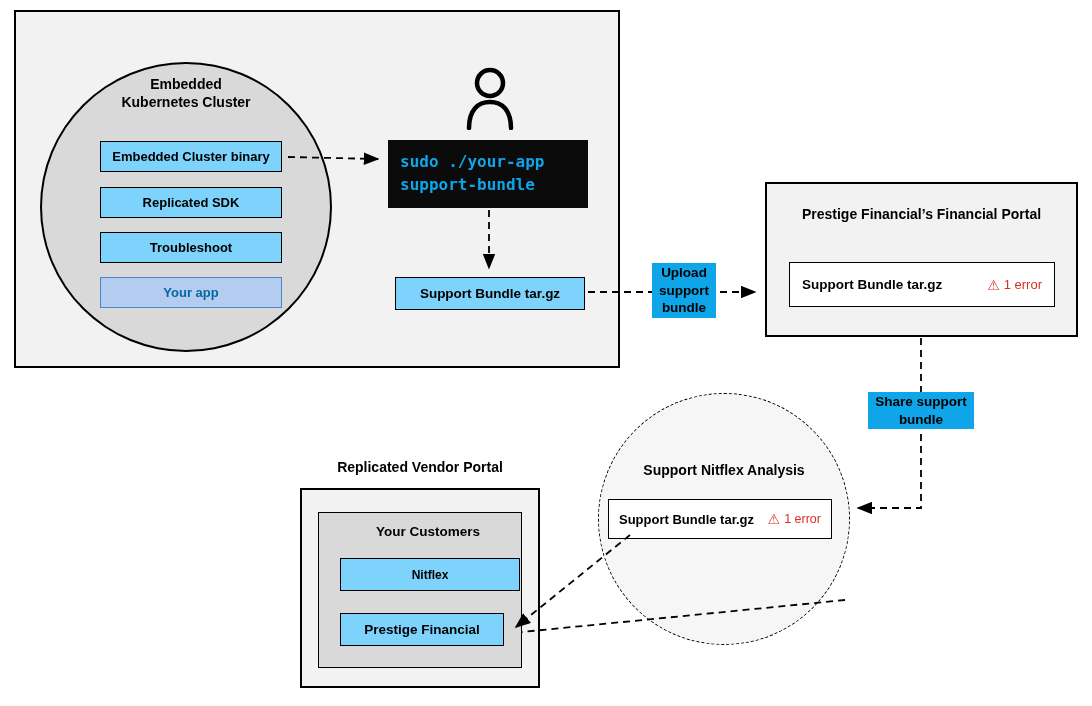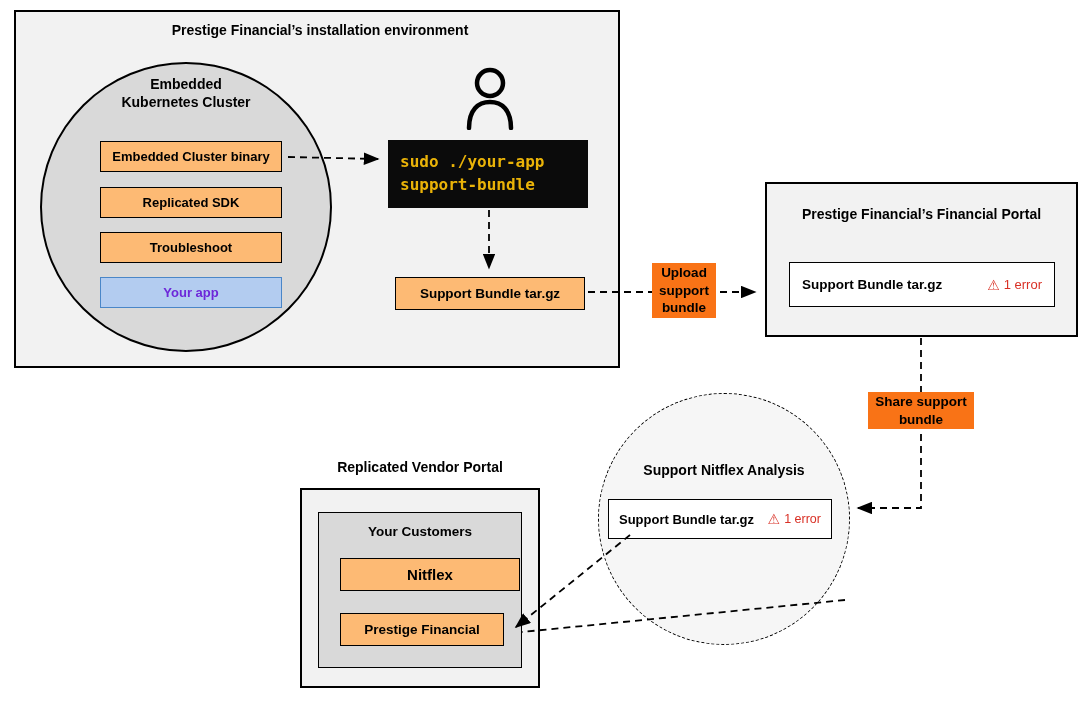--- a/index.html
+++ b/index.html
@@ -3,53 +3,52 @@
 <meta charset="utf-8">
 <style>
   html,body{margin:0;padding:0;background:#fff;}
   #canvas{
     position:relative;width:1092px;height:706px;background:#fff;overflow:hidden;
     font-family:"Liberation Sans", sans-serif;color:#000;
   }
   .panel{position:absolute;background:#f2f2f2;border:2px solid #000;box-sizing:border-box;}
   .panel-title{position:absolute;font-weight:bold;font-size:14px;text-align:center;line-height:1.25;}
   .node{
-    position:absolute;background:#fdba74;border:1.5px solid #000;box-sizing:border-box;
+    position:absolute;background:#7dd3fc;border:1.5px solid #000;box-sizing:border-box;
     display:flex;align-items:center;justify-content:center;
     font-weight:bold;font-size:13px;text-align:center;
   }
   .circle{position:absolute;border-radius:50%;box-sizing:border-box;}
   #cluster-circle{left:40px;top:62px;width:292px;height:290px;background:#d9d9d9;border:2px solid #000;}
   #analysis-circle{left:598px;top:393px;width:252px;height:252px;background:#f6f6f6;border:1.6px dashed #000;}
-  #app-node{background:#b3ccf0;border-color:#4a86c8;color:#6d28d9;}
+  #app-node{background:#b3ccf0;border-color:#4a86c8;color:#0369a1;}
   #terminal{
-    position:absolute;left:388px;top:140px;width:200px;height:68px;background:#0b0b0b;color:#eab308;
+    position:absolute;left:388px;top:140px;width:200px;height:68px;background:#0b0b0b;color:#0ea5e9;
     font-family:"DejaVu Sans Mono", monospace;font-weight:bold;font-size:16px;line-height:1.45;
     padding:10px 12px;box-sizing:border-box;white-space:nowrap;
   }
   .bundle-row{
     position:absolute;background:#fff;border:1.5px solid #000;box-sizing:border-box;
     display:flex;align-items:center;justify-content:space-between;padding:0 12px;
   }
   .bundle-row .bl{font-weight:bold;font-size:13.5px;}
   .err{color:#d93025;font-size:13px;display:flex;align-items:center;gap:4px;white-space:nowrap;}
   .err .tri{font-size:14px;line-height:1;}
   .conn-label{
-    position:absolute;z-index:6;background:#f97316;font-weight:bold;font-size:13.5px;
+    position:absolute;z-index:6;background:#0ea5e9;font-weight:bold;font-size:13.5px;
     text-align:center;line-height:1.3;padding:1px 0;
   }
   #connector-layer{position:absolute;left:0;top:0;width:1092px;height:706px;z-index:5;pointer-events:none;}
 </style>
 </head>
 <body>
 
 <div id="canvas">
 
   <div class="panel" style="left:14px;top:10px;width:606px;height:358px;"></div>
-  <div class="panel-title" style="left:120px;top:22px;width:400px;">Prestige Financial’s installation environment</div>
 
   <div class="circle" id="cluster-circle"></div>
   <div class="panel-title" style="left:116px;top:76px;width:140px;">Embedded Kubernetes Cluster</div>
 
   <div class="node" style="left:100px;top:141px;width:182px;height:31px;">
     <span>Embedded Cluster binary</span>
   </div>
   <div class="node" style="left:100px;top:187px;width:182px;height:31px;">
     <span>Replicated SDK</span>
   </div>
@@ -90,22 +89,22 @@
     <span class="bl" style="font-size:13px;">Support Bundle tar.gz</span>
     <span class="err" style="font-size:12.5px;">
       <span class="tri">⚠</span>
       <span>1 error</span>
     </span>
   </div>
 
   <div class="panel-title" style="left:320px;top:459px;width:200px;">Replicated Vendor Portal</div>
   <div class="panel" style="left:300px;top:488px;width:240px;height:200px;"></div>
   <div class="panel" style="left:318px;top:512px;width:204px;height:156px;background:#d9d9d9;border-width:1.5px;"></div>
-  <div class="panel-title" style="left:320px;top:524px;width:200px;font-size:13.5px;">Your Customers</div>
-  <div class="node" style="left:340px;top:558px;width:180px;height:33px;font-size:15px;">
+  <div class="panel-title" style="left:320px;top:524px;width:200px;font-size:13.5px;padding-left:8px;">Your Customers</div>
+  <div class="node" style="left:340px;top:558px;width:180px;height:33px;font-size:12px;">
     <span>Nitflex</span>
   </div>
   <div class="node" style="left:340px;top:613px;width:164px;height:33px;font-size:13.5px;">
     <span>Prestige Financial</span>
   </div>
 
   <svg id="connector-layer">
     <defs>
       <marker id="arrow" viewBox="0 0 10 8" refX="9" refY="4" markerWidth="9" markerHeight="7" orient="auto-start-reverse">
         <path d="M0,0 L10,4 L0,8 z" fill="#000"></path>

